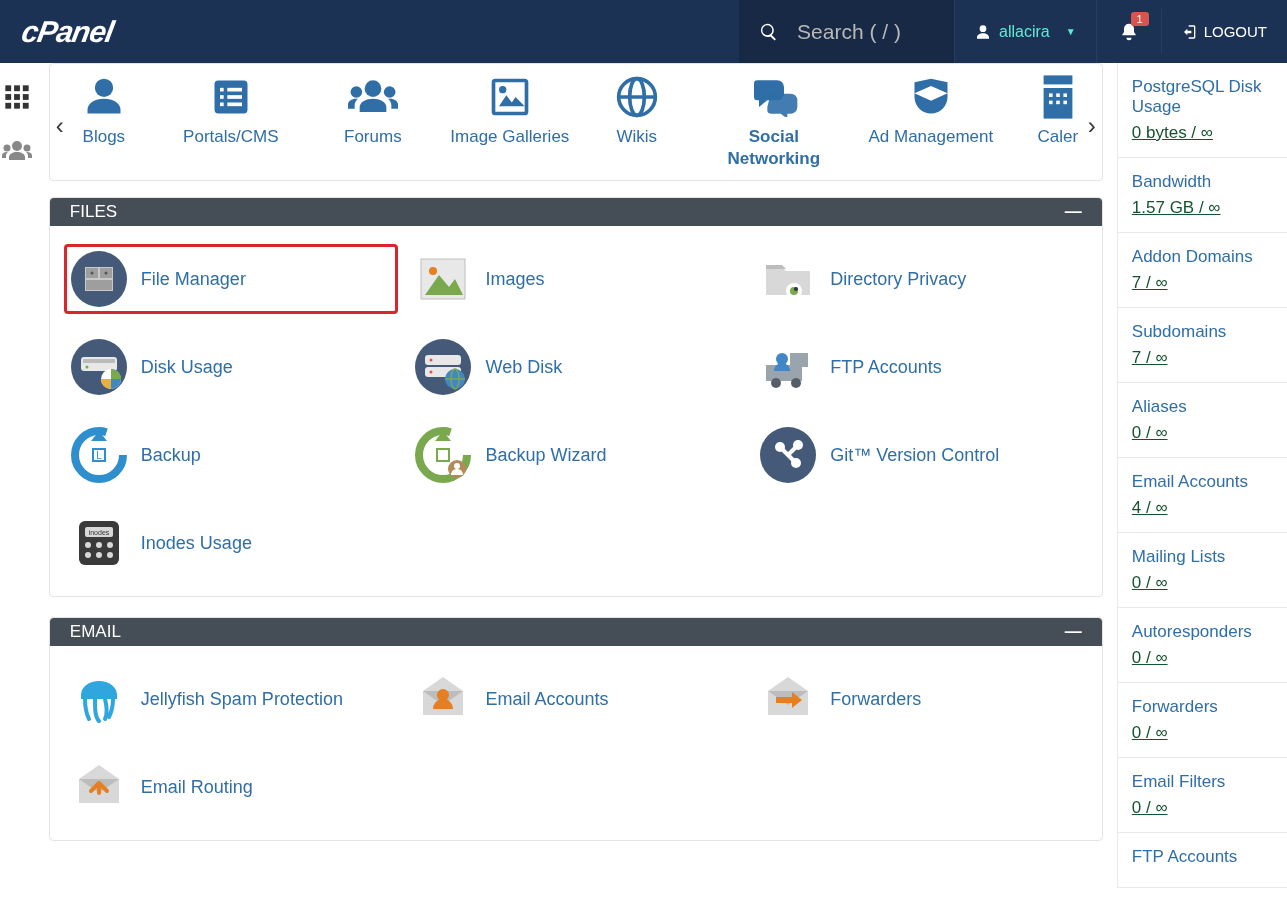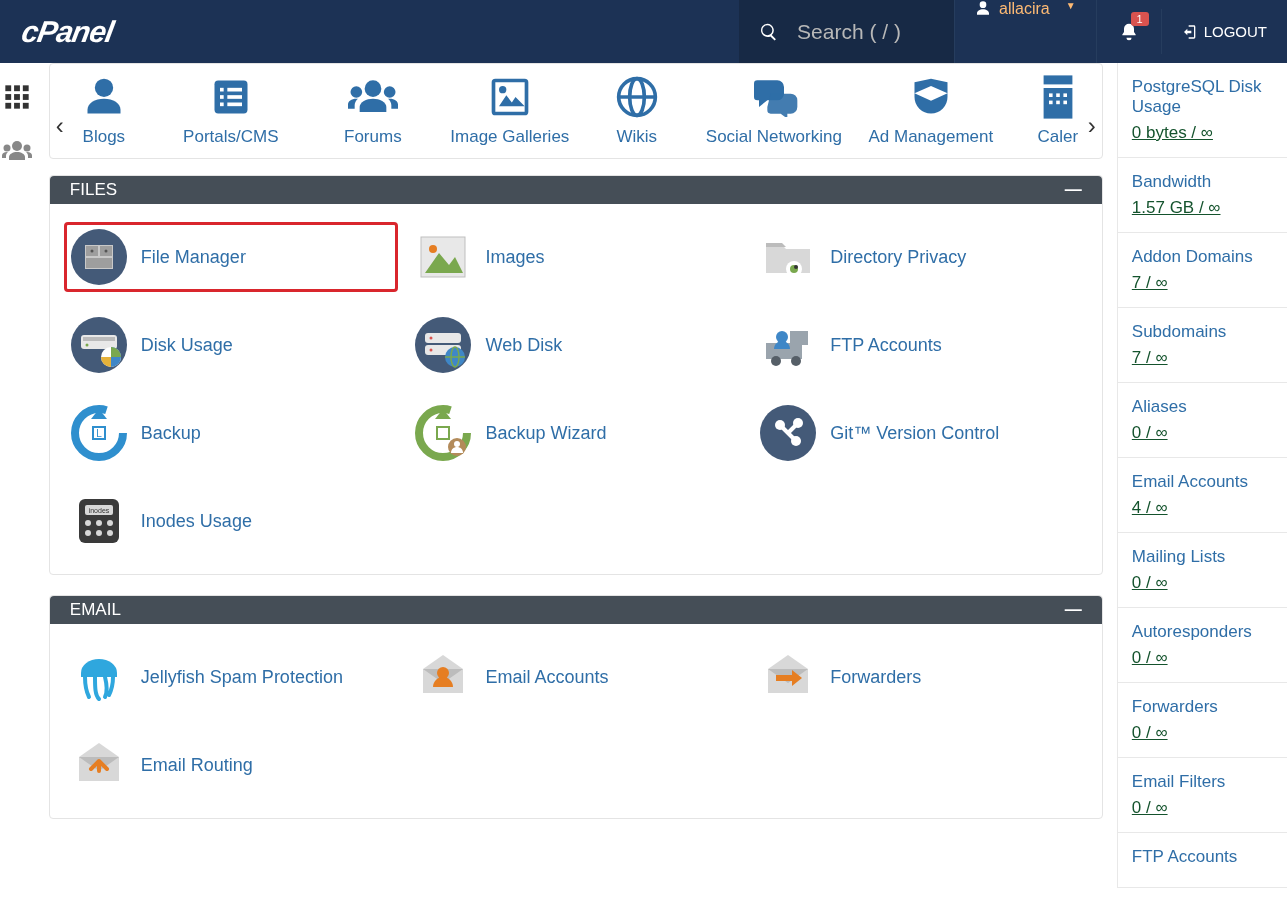--- a/index.html
+++ b/index.html
@@ -5,21 +5,21 @@
 * { box-sizing: border-box; margin: 0; padding: 0; }
 body { font-family: -apple-system, BlinkMacSystemFont, "Segoe UI", Helvetica, Arial, sans-serif; background: #fff; color: #333; width:1287px; }
 .topbar { background: #1c3255; height: 63px; display: flex; align-items: center; }
 .logo { color: #fff; font-size: 30px; font-style: italic; font-weight: bold; margin-left: 22px; flex: 0 0 auto; letter-spacing: -1px; }
 .logo-c { display: inline-block; transform: skewX(-10deg); }
 .spacer { flex: 1; }
 .search-box { background: #172945; height: 63px; display: flex; align-items: center; padding: 0 20px; width: 215px; }
 .search-icon { color: #fff; font-size: 20px; margin-right: 18px; }
 .search-input { background: transparent; border: none; color: #fca5a5; font-size: 21px; outline: none; width: 140px; }
 .search-input::placeholder { color: #b8b8b8; }
-.user-menu { display: flex; align-items: flex-start; padding: 0 20px; height: 63px; color: #fdba74; border-left: 1px solid #263d5e; cursor: pointer; }
+.user-menu { display: flex; align-items: center; padding: 0 20px; height: 63px; color: #5eead4; border-left: 1px solid #263d5e; cursor: pointer; }
 .user-menu .user-icon { margin-right: 8px; }
 .caret { margin-left: 16px; font-size: 10px; }
 .notif { position: relative; padding: 0 22px; height: 63px; display: flex; align-items: center; border-left: 1px solid #263d5e; cursor: pointer; }
 .notif .bell-icon { color: #fff; font-size: 20px; }
 .badge { position: absolute; top: 12px; right: 12px; background: #d9534f; color: #fff; font-size: 11px; padding: 1px 6px; border-radius: 3px; }
 .logout { display: flex; align-items: center; padding: 0 20px; height: 45px; color: #fff; border-left: 1px solid #263d5e; cursor: pointer; font-size: 15px; }
 .logout .logout-icon { margin-right: 6px; }
 .body-area { display: flex; }
 .leftbar { width: 63px; padding-top: 20px; display: flex; flex-direction: column; align-items: center; gap: 28px; }
 .leftbar .nav-icon { color: #333; font-size: 26px; cursor: pointer; }
@@ -167,21 +167,21 @@
           <div class="strip-item" style="width: 110px;">
             <div class="sicon">
               <svg width="44" height="44" viewBox="0 0 24 24" fill="none" stroke="#2f6ea7" stroke-width="2">
                 <circle cx="12" cy="12" r="10"></circle>
                 <ellipse cx="12" cy="12" rx="4" ry="10"></ellipse>
                 <line x1="2" y1="12" x2="22" y2="12"></line>
               </svg>
             </div>
             <div class="slabel">Wikis</div>
           </div>
-          <div class="strip-item" style="width: 140px;">
+          <div class="strip-item" style="width: 140px; font-weight: bold;">
             <div class="sicon">
               <svg width="48" height="40" viewBox="0 0 28 24" fill="#2f6ea7">
                 <path d="M4 2h12a4 4 0 014 4v4a4 4 0 01-4 4H10l-5 4v-4H4a2 2 0 01-2-2V4a2 2 0 012-2z"></path>
                 <path d="M12 10h12a4 4 0 014 4v4a4 4 0 01-4 4h-2v3l-4-3h-6a2 2 0 01-2-2v-2" fill="#2f6ea7" opacity="0.9"></path>
               </svg>
             </div>
             <div class="slabel">Social Networking</div>
           </div>
           <div class="strip-item" style="width: 150px;">
             <div class="sicon">

